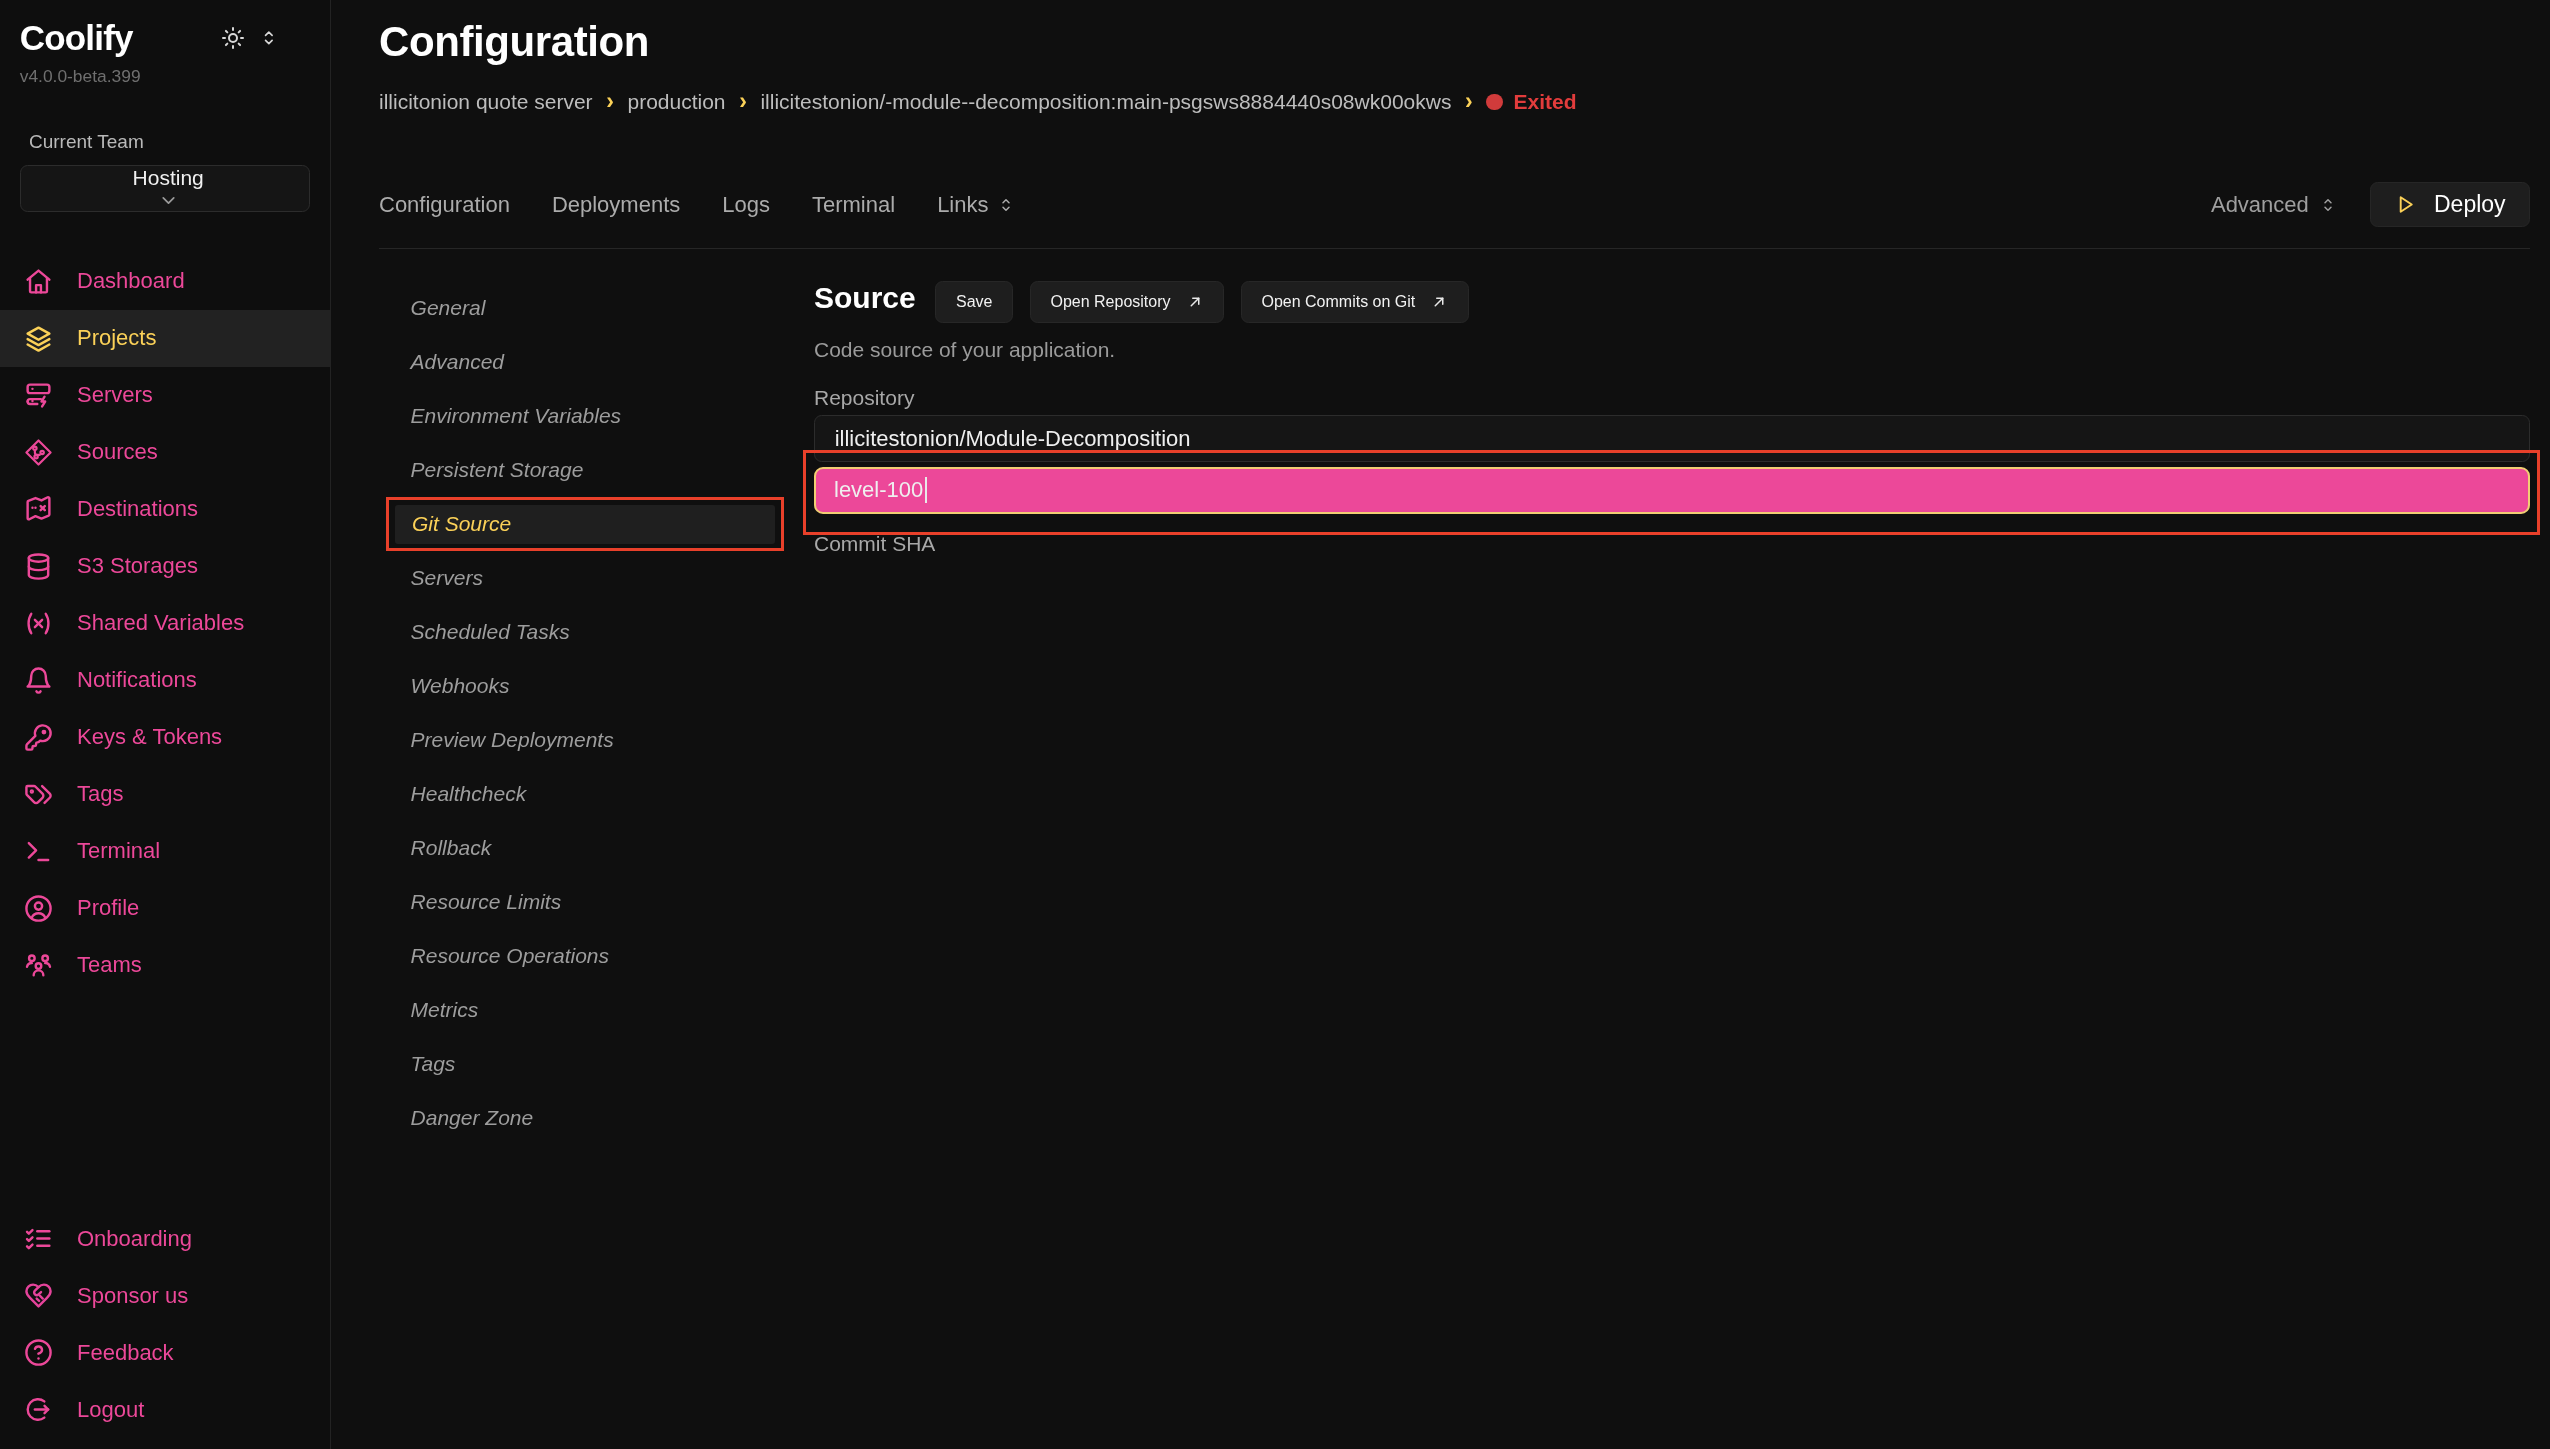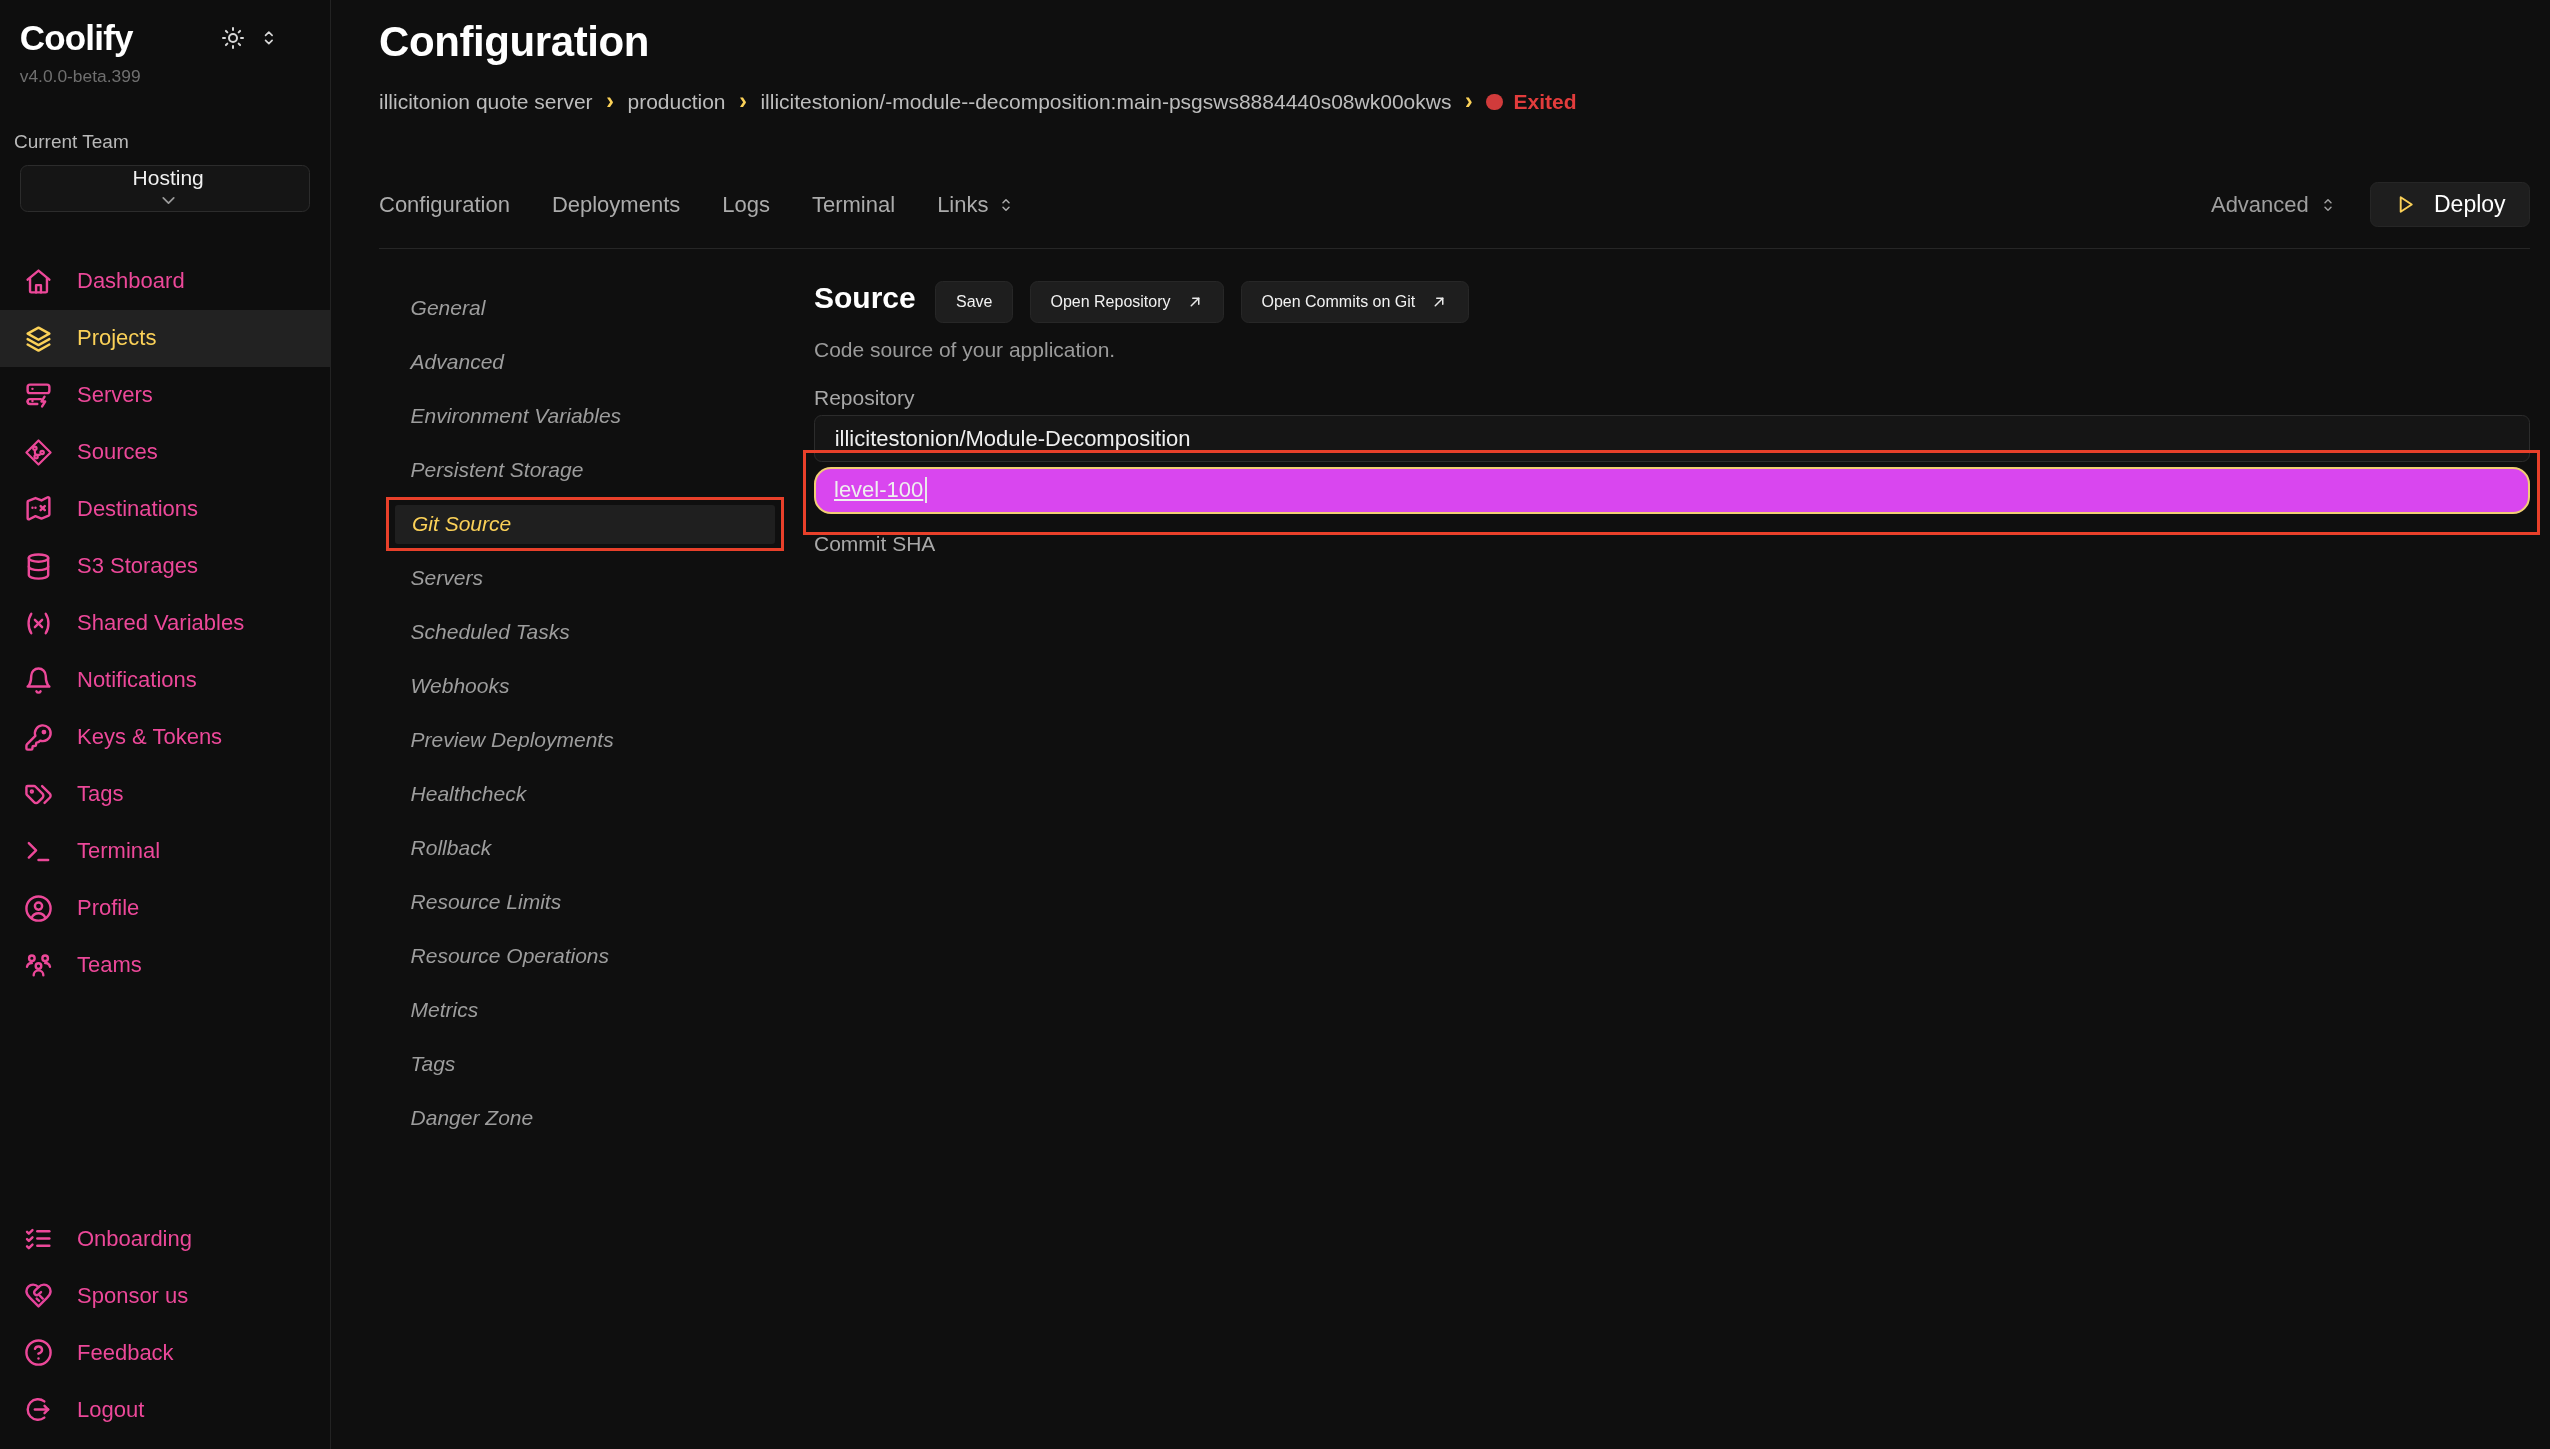--- a/index.html
+++ b/index.html
@@ -21,21 +21,21 @@
   .sidebar{
     position:absolute;left:0;top:0;width:331px;height:100%;
     background:#0e0e0e;border-right:1.5px solid #232323;
   }
   .side-head{padding:18px 19.7px 0 19.7px}
   .logo-row{display:flex;align-items:flex-start;justify-content:space-between}
   .logo{font-size:35px;font-weight:700;letter-spacing:-0.8px;color:#fff}
   .head-icons{display:flex;align-items:center;gap:13.6px;margin-top:7.6px;margin-right:32px}
   .head-icons svg{color:#d8d8d8}
   .version{margin-top:7.6px;font-size:17.4px;color:#6f6f6f}
-  .team-label{margin-top:44px;font-size:19px;color:#b9b9b9;padding:0 14px}
+  .team-label{margin-top:44px;font-size:19px;color:#b9b9b9;padding:0 29px}
   .team-select{
     margin:12px 19.7px 0 19.7px;height:47px;display:flex;align-items:center;justify-content:space-between;
     background:#151515;border:1.5px solid #2c2c2c;border-radius:7.6px;padding:0 16.6px 0 23px;cursor:pointer;flex-direction:column;
   }
   .team-select .team-value{font-size:21px;color:#f0f0f0}
   .team-select svg{color:#9a9a9a}
 
   .side-nav{margin-top:41px}
   .nav-item{
     height:57px;display:flex;align-items:center;gap:24px;padding-left:24px;
@@ -101,22 +101,22 @@
   .text-input{
     margin-top:4.5px;width:100%;height:47px;background:#151515;border:1.5px solid #2c2c2c;border-radius:7.6px;
     color:#efefef;font-size:22px;padding:0 19.7px;font-family:"Liberation Sans","DejaVu Sans",sans-serif;outline:none;
   }
   .branch-field{position:relative}
   .branch-annot{
     position:absolute;left:-10.6px;right:-10.6px;top:-12px;bottom:-21px;
     border:3px solid var(--annotation-red);pointer-events:none;
   }
   .input-focused{
-    margin-top:4.5px;height:47px;background:#d946ef;border:2.3px solid #f1ce74;border-radius:17px;
-    display:flex;align-items:center;padding:0 18px;font-size:22px;color:#efefef;cursor:text;text-decoration:underline;
+    margin-top:4.5px;height:47px;background:#ec4899;border:2.3px solid #f1ce74;border-radius:9px;
+    display:flex;align-items:center;padding:0 18px;font-size:22px;color:#efefef;cursor:text;
   }
   .caret{width:2.3px;height:26px;background:#e9e9e9;margin-left:1.5px}
   .commit-field{margin-top:16.6px}
 </style>
 </head>
 <body>
 
 <aside class="sidebar">
   <div class="side-head">
     <div class="logo-row">

